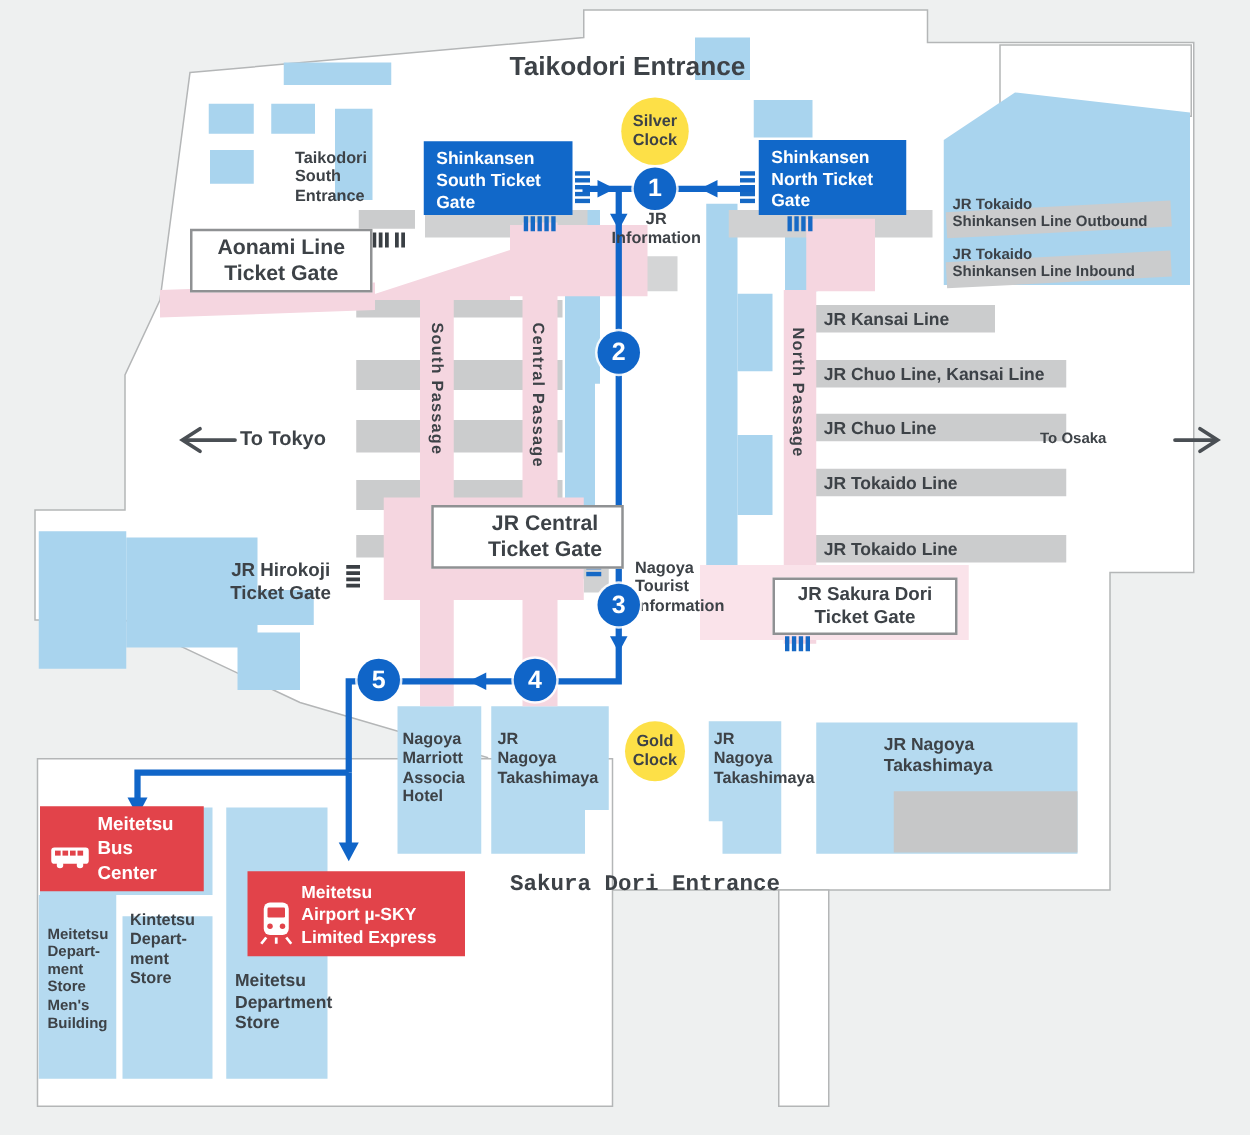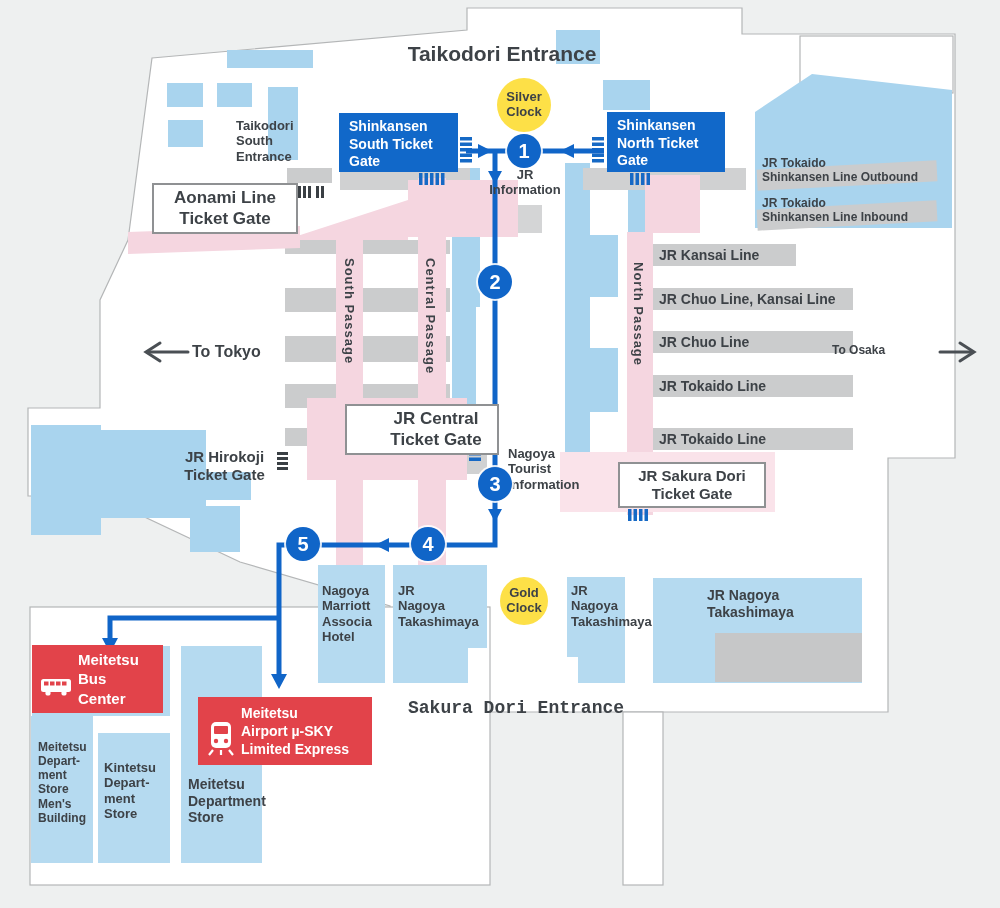--- a/index.html
+++ b/index.html
@@ -258,21 +258,21 @@
 Nagoya
 Takashimaya</div>
   <div class="lbl" style="left:707px;top:587px;width:150px;font-size:14px;">JR Nagoya
 Takashimaya</div>
   <div class="lbl" style="left:38px;top:740px;width:60px;font-size:12px;">Meitetsu
 Depart-
 ment
 Store
 Men's
 Building</div>
-  <div class="lbl" style="left:104px;top:760px;width:70px;font-size:13px;">Kintetsu
+  <div class="lbl" style="left:104px;top:728px;width:70px;font-size:13px;">Kintetsu
 Depart-
 ment
 Store</div>
   <div class="lbl" style="left:188px;top:776px;width:110px;font-size:14px;">Meitetsu
 Department
 Store</div>
 
   <div class="redbox" style="left:32px;top:645px;width:131px;height:68px;font-size:15px;padding-left:8px;">
     <span class="icon">
       <svg width="32" height="24" viewBox="0 0 32 24">

